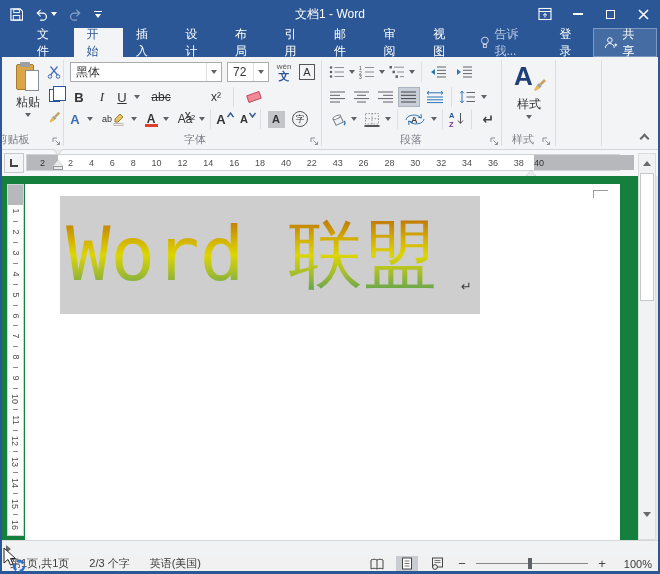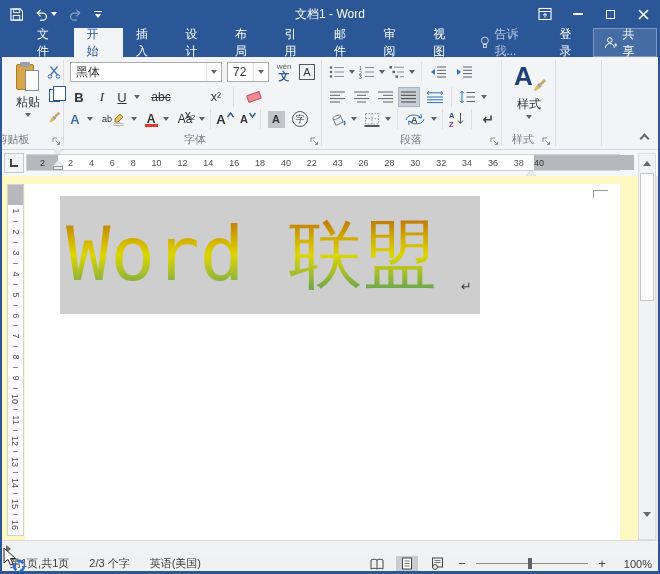--- a/index.html
+++ b/index.html
@@ -76,21 +76,21 @@
             align-items:center;justify-content:space-between;padding:0 10px;}
   .tri-down{width:0;height:0;border-left:5px solid transparent;border-right:5px solid transparent;
             border-top:6px solid #e9eaec;filter:drop-shadow(0 0 .6px #888);}
   .tri-up{width:0;height:0;border-left:5px solid transparent;border-right:5px solid transparent;
           border-bottom:6px solid #e9eaec;filter:drop-shadow(0 0 .6px #888);}
   .ind-first{position:absolute;left:26px;top:0;}
   .ind-hang{position:absolute;left:26px;bottom:0;display:flex;flex-direction:column;align-items:center;}
   .ind-hang .box{width:10px;height:4px;background:#e9eaec;border:1px solid #999;}
   .ind-right{position:absolute;left:499px;bottom:0;}
   
-  .docarea{position:absolute;left:0;top:176px;width:648px;height:364px;background:#fef9c3;}
+  .docarea{position:absolute;left:0;top:176px;width:648px;height:364px;background:#15803d;}
   .vruler{position:absolute;left:7px;top:8px;width:17px;height:352px;background:#fff;
           border:1px solid #d0d2d5;font-size:9px;color:#4d4d4d;}
   .vr-top{height:20px;background:#b6b8bb;}
   .vnums{display:flex;flex-direction:column;align-items:center;justify-content:space-between;
          height:326px;padding:2px 0;}
   .vnum{transform:rotate(90deg);display:block;line-height:8px;}
   .vtick{width:5px;border-top:1px solid #888;display:block;}
   .rnum{display:inline-block;}
   .page{position:absolute;left:25px;top:8px;width:595px;height:356px;background:#fff;}
   .selection{position:absolute;left:35px;top:12px;width:420px;height:118px;background:#cecece;}

